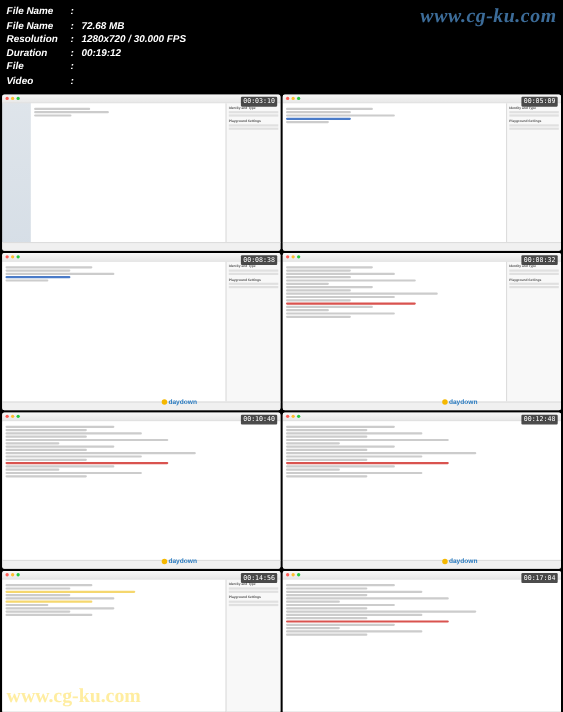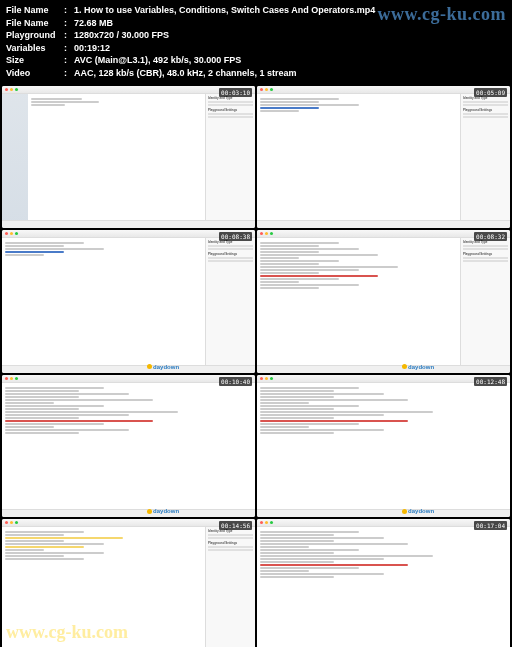--- a/index.html
+++ b/index.html
@@ -12,20 +12,21 @@
     position: relative;
   }
   .header {
     background: #000;
     color: #fff;
     font-size: 9px;
     font-weight: bold;
     padding: 4px 6px;
     line-height: 1.4;
     position: relative;
+    font-style: italic;
   }
   .header-row {
     display: flex;
   }
   .header-label {
     width: 58px;
     flex-shrink: 0;
   }
   .header-sep {
     width: 10px;
@@ -177,46 +178,43 @@
     position: relative;
   }
 </style>
 </head>
 <body>
 
 <div class="header">
   <div class="header-row">
     <span class="header-label">File Name</span>
     <span class="header-sep">:</span>
-    <span>1. How to use Variables, Conditions, Switch Cases And Operators.mp4</span>
   </div>
   <div class="header-row">
     <span class="header-label">File Name</span>
     <span class="header-sep">:</span>
     <span>72.68 MB</span>
   </div>
   <div class="header-row">
-    <span class="header-label">Playground</span>
+    <span class="header-label">Resolution</span>
     <span class="header-sep">:</span>
     <span>1280x720 / 30.000 FPS</span>
   </div>
   <div class="header-row">
-    <span class="header-label">Variables</span>
+    <span class="header-label">Duration</span>
     <span class="header-sep">:</span>
     <span>00:19:12</span>
   </div>
   <div class="header-row">
-    <span class="header-label">Size</span>
-    <span class="header-sep">:</span>
-    <span>AVC (Main@L3.1), 492 kb/s, 30.000 FPS</span>
+    <span class="header-label">File</span>
+    <span class="header-sep">:</span>
   </div>
   <div class="header-row">
     <span class="header-label">Video</span>
     <span class="header-sep">:</span>
-    <span>AAC, 128 kb/s (CBR), 48.0 kHz, 2 channels, 1 stream</span>
   </div>
   <div class="watermark-top">www.cg-ku.com</div>
 </div>
 
 <div class="grid" id="grid">
     <div class="thumb">
     <div class="thumb-titlebar">
       <div class="traffic">
         <div class="dot dot-r"></div>
         <div class="dot dot-y"></div>

